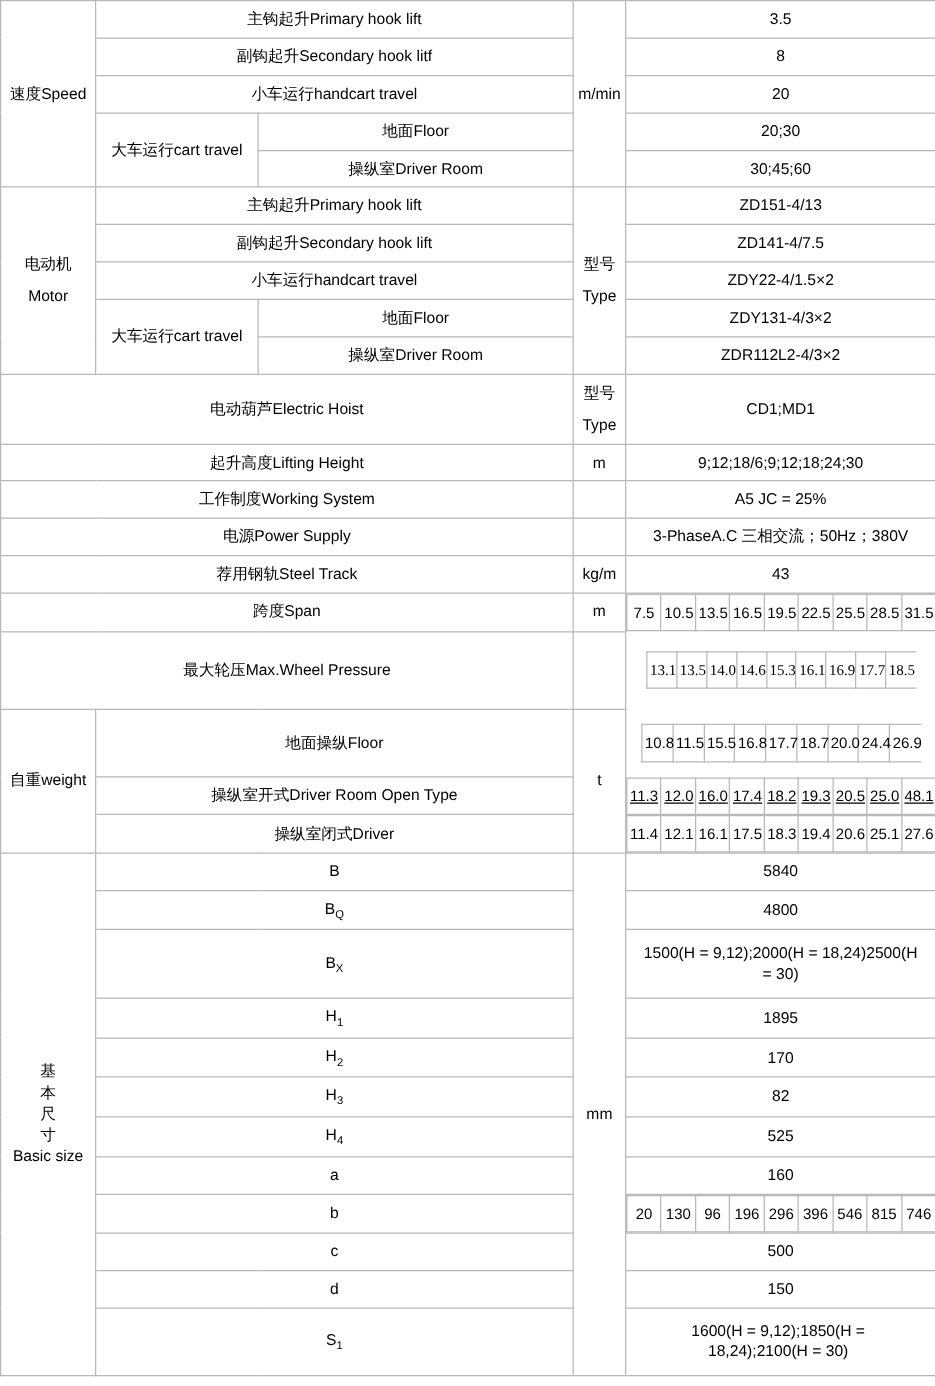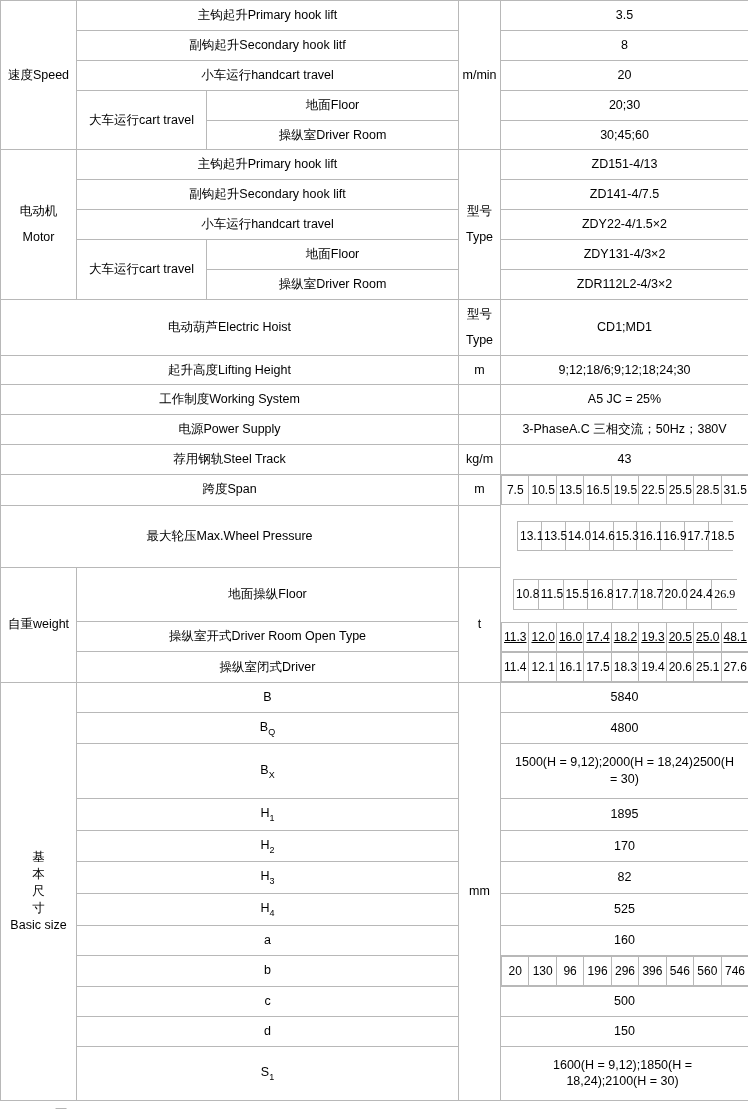--- a/index.html
+++ b/index.html
@@ -169,21 +169,21 @@
             <td class="num-cell" style="border-right:none;">31.5</td>
           </tr>
         </tbody>
           </table>
       </td>
     </tr>
 
     <tr>
       <td colspan="3">最大轮压Max.Wheel Pressure</td>
       <td></td>
-      <td style="padding:16px;border:none;">
+      <td style="padding:16px;border:none;font-family:Liberation Serif, serif;">
         <table style="width:100%;border-collapse:collapse;table-layout:fixed;">
           <tbody>
               <tr>
             <td class="num-cell">13.1</td>
             <td class="num-cell">13.5</td>
             <td class="num-cell">14.0</td>
             <td class="num-cell">14.6</td>
             <td class="num-cell">15.3</td>
             <td class="num-cell">16.1</td>
             <td class="num-cell">16.9</td>
@@ -204,21 +204,21 @@
           <tbody>
               <tr>
             <td class="num-cell">10.8</td>
             <td class="num-cell">11.5</td>
             <td class="num-cell">15.5</td>
             <td class="num-cell">16.8</td>
             <td class="num-cell">17.7</td>
             <td class="num-cell">18.7</td>
             <td class="num-cell">20.0</td>
             <td class="num-cell">24.4</td>
-            <td class="num-cell" style="border-right:none;font-family:Liberation Serif, serif;">26.9</td>
+            <td class="num-cell" style="border-right:none;">26.9</td>
           </tr>
         </tbody>
           </table>
       </td>
     </tr>
     <tr>
       <td colspan="2">操纵室开式Driver Room Open Type</td>
       <td style="padding:0;border:none;text-decoration:underline;">
         <table style="width:100%;border-collapse:collapse;table-layout:fixed;">
           <tbody>
@@ -304,21 +304,21 @@
         <table style="width:100%;border-collapse:collapse;table-layout:fixed;">
           <tbody>
               <tr>
             <td class="num-cell">20</td>
             <td class="num-cell">130</td>
             <td class="num-cell">96</td>
             <td class="num-cell">196</td>
             <td class="num-cell">296</td>
             <td class="num-cell">396</td>
             <td class="num-cell">546</td>
-            <td class="num-cell">560</td>
+            <td class="num-cell">815</td>
             <td class="num-cell" style="border-right:none;">746</td>
           </tr>
         </tbody>
           </table>
       </td>
     </tr>
     <tr>
       <td colspan="2"><span>c</span></td>
       <td>500</td>
     </tr>

